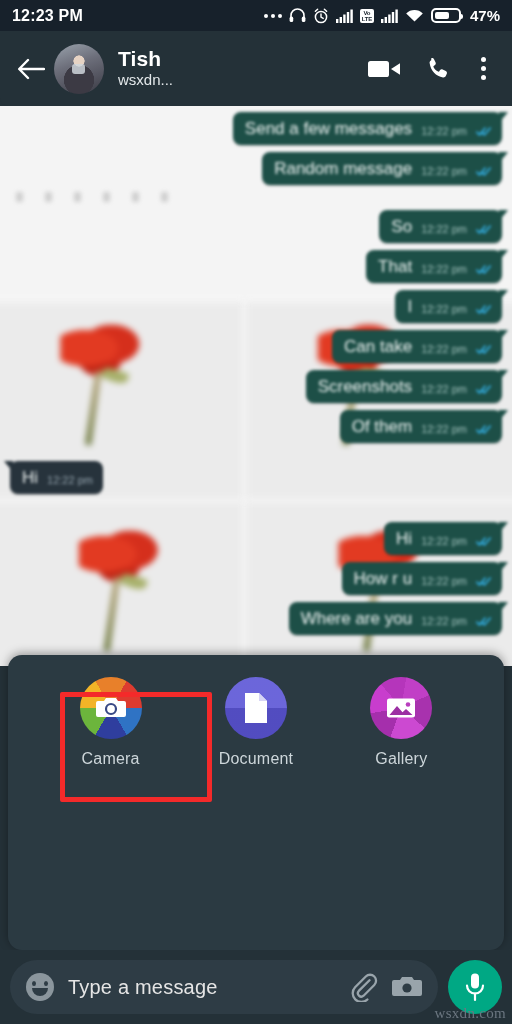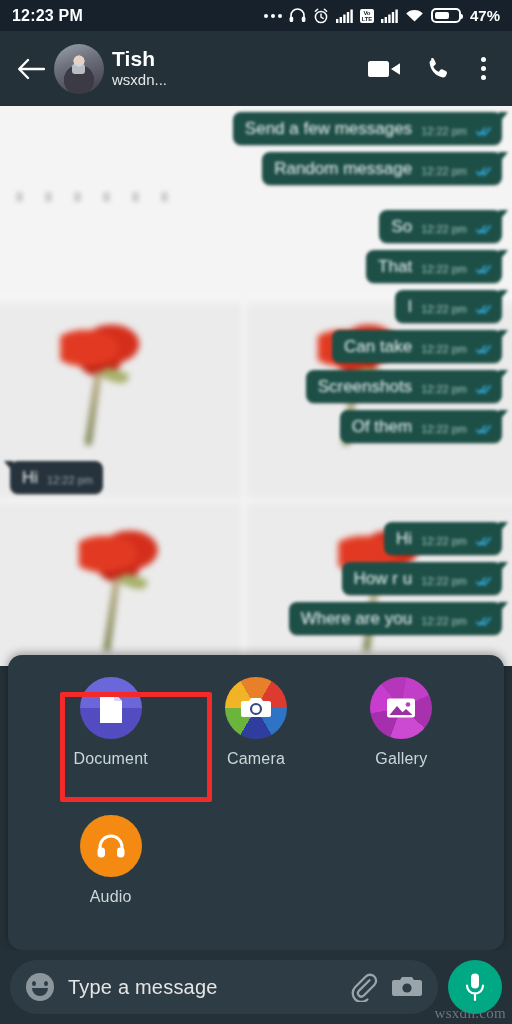--- a/index.html
+++ b/index.html
@@ -47,21 +47,21 @@
     background:
       radial-gradient(circle at 50% 34%, #e6d3c4 0 13%, transparent 14%),
       radial-gradient(circle at 50% 72%, #3c3a44 0 34%, transparent 35%),
       linear-gradient(160deg,#9aa3ad 0%,#6d6f7b 40%,#3a3a44 100%);
     overflow:hidden; position:relative;
   }
   .avatar::after{
     content:""; position:absolute; left:36%; top:40%; width:26%; height:20%;
     background:#cfd6dc; border-radius:3px; opacity:.85;
   }
-  .titlewrap{ margin-left:8px; display:flex; flex-direction:column; justify-content:center; min-width:0;}
+  .titlewrap{ margin-left:14px; display:flex; flex-direction:column; justify-content:center; min-width:0;}
   .c-name{ color:#fff; font-size:21px; font-weight:bold; line-height:1.12; letter-spacing:.1px;}
   .c-status{ color:#e3e8ea; font-size:15px; line-height:1.25; margin-top:1px; }
   .appbar-actions{ margin-left:auto; display:flex; align-items:center; gap:24px; padding-right:6px;}
   .appbar-actions .ic{ cursor:pointer; display:flex; align-items:center; justify-content:center; }
   .kebab{ display:flex; flex-direction:column; gap:4px; cursor:pointer; padding:4px 6px;}
   .kebab i{ width:5px;height:5px;border-radius:50%;background:#fff;display:block;}
 
   
   .chat{
     position:absolute; top:106px; left:0; width:512px; height:560px;
@@ -453,61 +453,51 @@
         </div>
       </div>
 
     </div>
   </div>
 
   <div class="attach">
     <div class="attach-grid">
 
       <div class="att-item">
+        <div class="att-ico" style="background:conic-gradient(from -30deg,#e8802a 0 60deg,#dd3b2f 60deg 120deg,#2f73c4 120deg 180deg,#2f3e9e 180deg 240deg,#6cb53c 240deg 300deg,#f2b427 300deg 360deg);">
+          <svg width="30" height="24" viewBox="0 0 30 24" style="position:relative;">
+            <path d="M2 5h6l2-3h10l2 3h6a2 2 0 0 1 2 2v12a2 2 0 0 1-2 2H2a2 2 0 0 1-2-2V7a2 2 0 0 1 2-2z" fill="#fff"></path>
+            <circle cx="15" cy="13" r="5" fill="none" stroke="#3a4a86" stroke-width="2.2"></circle>
+          </svg>
+        </div>
+        <div class="att-label">Camera</div>
+      </div>
+
+      <div class="att-item">
         <div class="att-ico" style="background:#5b55d6;">
           <div class="facets" style="background:linear-gradient(180deg,rgba(255,255,255,.10) 0 50%,rgba(0,0,0,.10) 50% 100%);"></div>
           <svg width="26" height="32" viewBox="0 0 26 32" style="position:relative;">
             <path d="M2 1h14l8 8v22H2z" fill="#fff"></path>
             <path d="M16 1v8h8z" fill="#d7d5f5"></path>
           </svg>
         </div>
         <div class="att-label">Document</div>
-      </div>
-
-      <div class="att-item">
-        <div class="att-ico" style="background:conic-gradient(from -30deg,#e8802a 0 60deg,#dd3b2f 60deg 120deg,#2f73c4 120deg 180deg,#2f3e9e 180deg 240deg,#6cb53c 240deg 300deg,#f2b427 300deg 360deg);">
-          <svg width="30" height="24" viewBox="0 0 30 24" style="position:relative;">
-            <path d="M2 5h6l2-3h10l2 3h6a2 2 0 0 1 2 2v12a2 2 0 0 1-2 2H2a2 2 0 0 1-2-2V7a2 2 0 0 1 2-2z" fill="#fff"></path>
-            <circle cx="15" cy="13" r="5" fill="none" stroke="#3a4a86" stroke-width="2.2"></circle>
-          </svg>
-        </div>
-        <div class="att-label">Camera</div>
       </div>
 
       <div class="att-item">
         <div class="att-ico" style="background:conic-gradient(from 10deg,#c13fc6 0 55deg,#a832ae 55deg 120deg,#cc49d1 120deg 190deg,#a52fac 190deg 250deg,#c83dcd 250deg 310deg,#b535bb 310deg 360deg);">
           <svg width="30" height="24" viewBox="0 0 30 24" style="position:relative;">
             <rect x="1" y="2.5" width="28" height="19" rx="2.2" fill="#fff"></rect>
             <circle cx="22" cy="8.5" r="2.3" fill="#b93fbe"></circle>
             <path d="M3.5 19 11 10l5.5 6.2L20 13l6.5 6z" fill="#9c2fa3"></path>
           </svg>
         </div>
         <div class="att-label">Gallery</div>
       </div>
 
-      <div class="att-item">
-        <div class="att-ico" style="background:radial-gradient(circle at 50% 50%, #f58a12 0 70%, #f5a623 71% 100%);">
-          <svg width="30" height="26" viewBox="0 0 30 26" style="position:relative;">
-            <path d="M4 17v-3a11 11 0 0 1 22 0v3" fill="none" stroke="#fff" stroke-width="3"></path>
-            <rect x="1.5" y="14.5" width="7.5" height="10" rx="3.4" fill="#fff"></rect>
-            <rect x="21" y="14.5" width="7.5" height="10" rx="3.4" fill="#fff"></rect>
-          </svg>
-        </div>
-        <div class="att-label">Audio</div>
-      </div>
 
 
 
     </div>
   </div>
   <div class="highlight"></div>
 
   <div class="inputbar">
     <div class="inputpill">
       <span class="emoji"></span>

